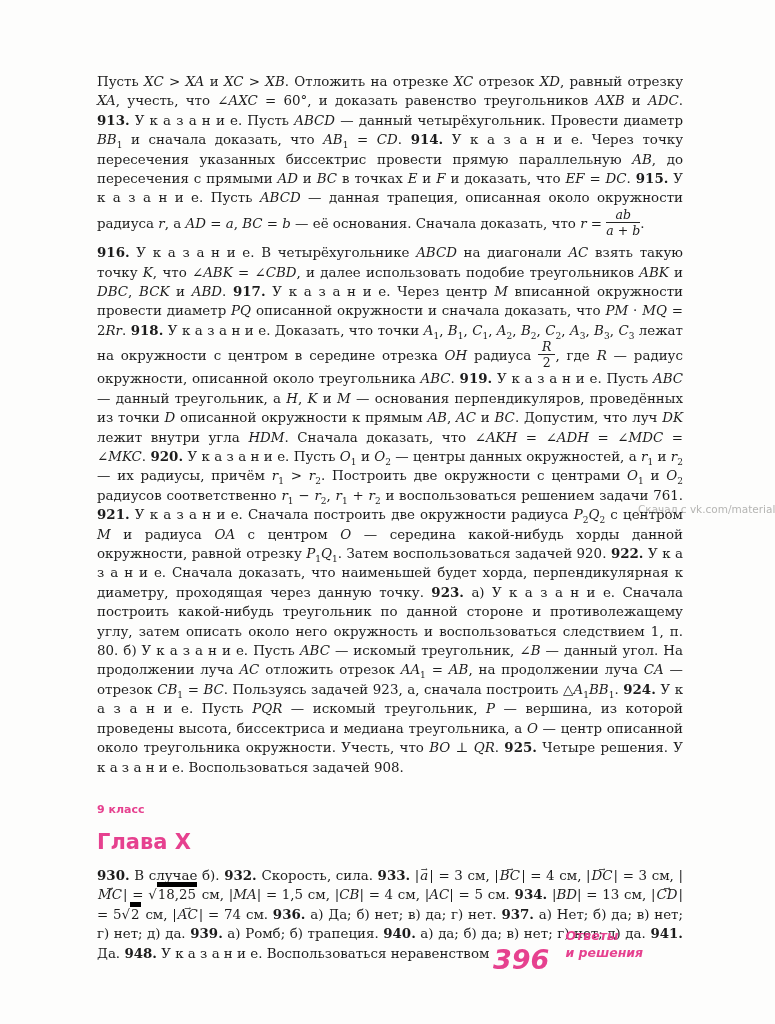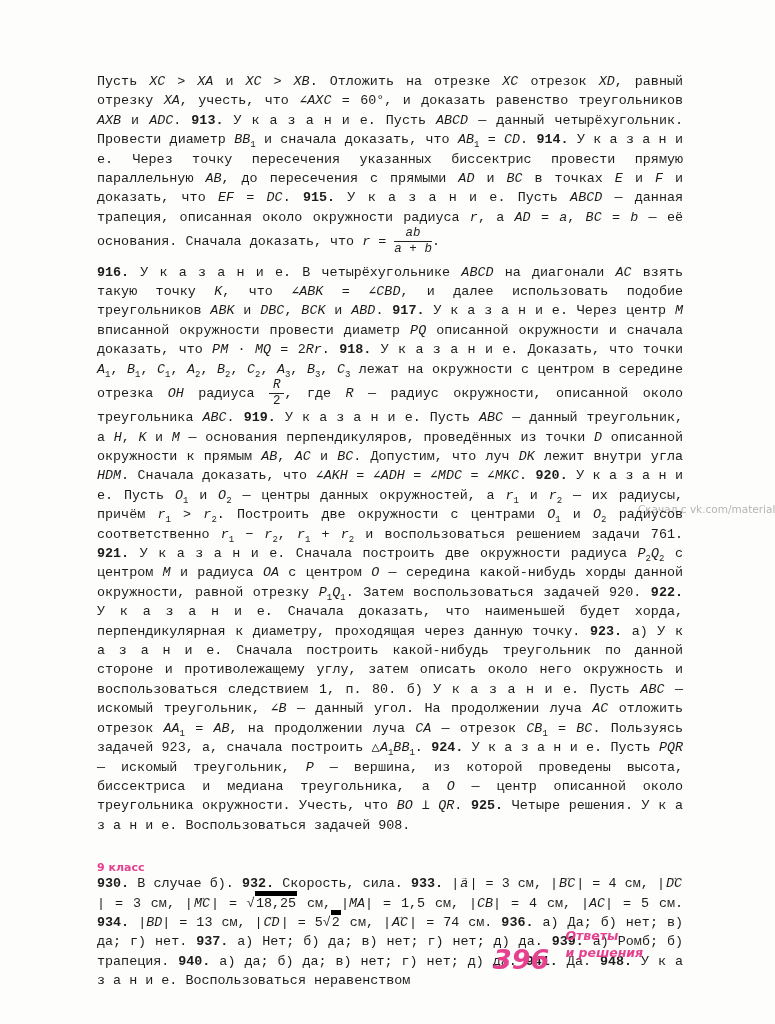--- a/index.html
+++ b/index.html
@@ -6,21 +6,20 @@
   .page{
     position:relative;width:775px;height:1024px;margin:0 auto;
     background:#fdfdfc;overflow:hidden;
     font-family:"DejaVu Serif","Liberation Serif",serif;color:#1c1c1c;
     box-shadow:0 0 6px rgba(0,0,0,.25);
   }
   .content{position:absolute;left:97px;top:72px;width:586px;}
   p.para{
     font-size:13.4px;line-height:19.4px;text-align:justify;
     margin:0 0 6px 0;
-    font-family:Liberation Mono, monospace;
   }
   p.para b{font-weight:bold;}
   i{font-style:italic;}
   sub{font-size:9px;line-height:0;}
   .frac{display:inline-block;vertical-align:-0.55em;text-align:center;line-height:1.05;font-size:12.5px;}
   .frac .fn{display:block;padding:0 4px 1px;border-bottom:1px solid #222;}
   .frac .fd{display:block;padding-top:1px;}
   .vec{position:relative;display:inline-block;padding:0 1px;}
   .vec::after{content:'\2192';position:absolute;left:50%;transform:translateX(-50%);top:-0.72em;font-size:0.62em;}
   .rad{border-top:5px solid #000000;padding:0 1px;}
@@ -56,20 +55,21 @@
 <body>
 
 <div class="page" style="--accent:#e6418f;">
 
   <div class="watermark">Скачал с vk.com/material100</div>
 
   <div class="content">
     <p class="para">Пусть <i>XC</i> &gt; <i>XA</i> и <i>XC</i> &gt; <i>XB</i>. Отложить на отрезке <i>XC</i> отрезок <i>XD</i>, равный отрезку <i>XA</i>, учесть, что ∠<i>AXC</i> = 60°, и доказать равенство треугольников <i>AXB</i> и <i>ADC</i>. <b>913.</b> У к а з а н и е. Пусть <i>ABCD</i> — данный четырёхугольник. Провести диаметр <i>BB</i><sub>1</sub> и сначала доказать, что <i>AB</i><sub>1</sub> = <i>CD</i>. <b>914.</b> У к а з а н и е. Через точку пересечения указанных биссектрис провести прямую параллельную <i>AB</i>, до пересечения с прямыми <i>AD</i> и <i>BC</i> в точках <i>E</i> и <i>F</i> и доказать, что <i>EF</i> = <i>DC</i>. <b>915.</b> У к а з а н и е. Пусть <i>ABCD</i> — данная трапеция, описанная около окружности радиуса <i>r</i>, а <i>AD</i> = <i>a</i>, <i>BC</i> = <i>b</i> — её основания. Сначала доказать, что <i>r</i> = <span class="frac"><span class="fn"><i>ab</i></span><span class="fd"><i>a</i> + <i>b</i></span></span>.</p>
     <p class="para"><b>916.</b> У к а з а н и е. В четырёхугольнике <i>ABCD</i> на диагонали <i>AC</i> взять такую точку <i>K</i>, что ∠<i>ABK</i> = ∠<i>CBD</i>, и далее использовать подобие треугольников <i>ABK</i> и <i>DBC</i>, <i>BCK</i> и <i>ABD</i>. <b>917.</b> У к а з а н и е. Через центр <i>M</i> вписанной окружности провести диаметр <i>PQ</i> описанной окружности и сначала доказать, что <i>PM</i> · <i>MQ</i> = 2<i>Rr</i>. <b>918.</b> У к а з а н и е. Доказать, что точки <i>A</i><sub>1</sub>, <i>B</i><sub>1</sub>, <i>C</i><sub>1</sub>, <i>A</i><sub>2</sub>, <i>B</i><sub>2</sub>, <i>C</i><sub>2</sub>, <i>A</i><sub>3</sub>, <i>B</i><sub>3</sub>, <i>C</i><sub>3</sub> лежат на окружности с центром в середине отрезка <i>OH</i> радиуса <span class="frac"><span class="fn"><i>R</i></span><span class="fd">2</span></span>, где <i>R</i> — радиус окружности, описанной около треугольника <i>ABC</i>. <b>919.</b> У к а з а н и е. Пусть <i>ABC</i> — данный треугольник, а <i>H</i>, <i>K</i> и <i>M</i> — основания перпендикуляров, проведённых из точки <i>D</i> описанной окружности к прямым <i>AB</i>, <i>AC</i> и <i>BC</i>. Допустим, что луч <i>DK</i> лежит внутри угла <i>HDM</i>. Сначала доказать, что ∠<i>AKH</i> = ∠<i>ADH</i> = ∠<i>MDC</i> = ∠<i>MKC</i>. <b>920.</b> У к а з а н и е. Пусть <i>O</i><sub>1</sub> и <i>O</i><sub>2</sub> — центры данных окружностей, а <i>r</i><sub>1</sub> и <i>r</i><sub>2</sub> — их радиусы, причём <i>r</i><sub>1</sub> &gt; <i>r</i><sub>2</sub>. Построить две окружности с центрами <i>O</i><sub>1</sub> и <i>O</i><sub>2</sub> радиусов соответственно <i>r</i><sub>1</sub> − <i>r</i><sub>2</sub>, <i>r</i><sub>1</sub> + <i>r</i><sub>2</sub> и воспользоваться решением задачи 761. <b>921.</b> У к а з а н и е. Сначала построить две окружности радиуса <i>P</i><sub>2</sub><i>Q</i><sub>2</sub> с центром <i>M</i> и радиуса <i>OA</i> с центром <i>O</i> — середина какой-нибудь хорды данной окружности, равной отрезку <i>P</i><sub>1</sub><i>Q</i><sub>1</sub>. Затем воспользоваться задачей 920. <b>922.</b> У к а з а н и е. Сначала доказать, что наименьшей будет хорда, перпендикулярная к диаметру, проходящая через данную точку. <b>923.</b> а) У к а з а н и е. Сначала построить какой-нибудь треугольник по данной стороне и противолежащему углу, затем описать около него окружность и воспользоваться следствием 1, п. 80. б) У к а з а н и е. Пусть <i>ABC</i> — искомый треугольник, ∠<i>B</i> — данный угол. На продолжении луча <i>AC</i> отложить отрезок <i>AA</i><sub>1</sub> = <i>AB</i>, на продолжении луча <i>CA</i> — отрезок <i>CB</i><sub>1</sub> = <i>BC</i>. Пользуясь задачей 923, а, сначала построить △<i>A</i><sub>1</sub><i>BB</i><sub>1</sub>. <b>924.</b> У к а з а н и е. Пусть <i>PQR</i> — искомый треугольник, <i>P</i> — вершина, из которой проведены высота, биссектриса и медиана треугольника, а <i>O</i> — центр описанной около треугольника окружности. Учесть, что <i>BO</i> ⊥ <i>QR</i>. <b>925.</b> Четыре решения. У к а з а н и е. Воспользоваться задачей 908.</p>
     <h2 class="grade">9 класс</h2>
+    <h1 class="chapter">Глава X</h1>
     <p class="para"><b>930.</b> В случае б). <b>932.</b> Скорость, сила. <b>933.</b> |<span class="vec"><i>a</i></span>| = 3 см, |<span class="vec"><i>BC</i></span>| = 4 см, |<span class="vec"><i>DC</i></span>| = 3 см, |<span class="vec"><i>MC</i></span>| = √<span class="rad">18,25</span> см, |<i>MA</i>| = 1,5 см, |<i>CB</i>| = 4 см, |<i>AC</i>| = 5 см. <b>934.</b> |<i>BD</i>| = 13 см, |<span class="vec"><i>CD</i></span>| = 5√<span class="rad">2</span> см, |<span class="vec"><i>AC</i></span>| = 74 см. <b>936.</b> а) Да; б) нет; в) да; г) нет. <b>937.</b> а) Нет; б) да; в) нет; г) нет; д) да. <b>939.</b> а) Ромб; б) трапеция. <b>940.</b> а) да; б) да; в) нет; г) нет; д) да. <b>941.</b> Да. <b>948.</b> У к а з а н и е. Воспользоваться неравенством</p>
   </div>
 
   <div class="footer">
     <span class="pagenum">396</span>
     <span class="footer-label">
       <span>Ответы</span>
       <span>и решения</span>
     </span>
   </div>

